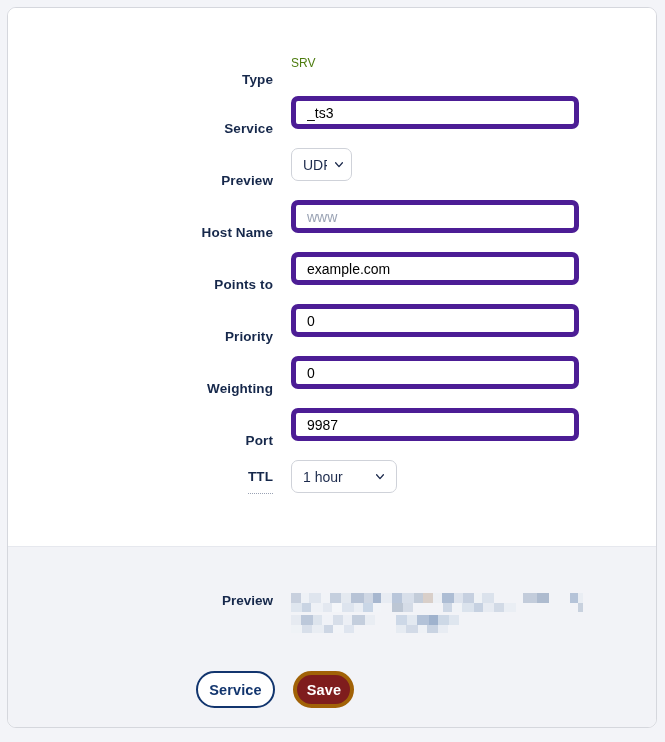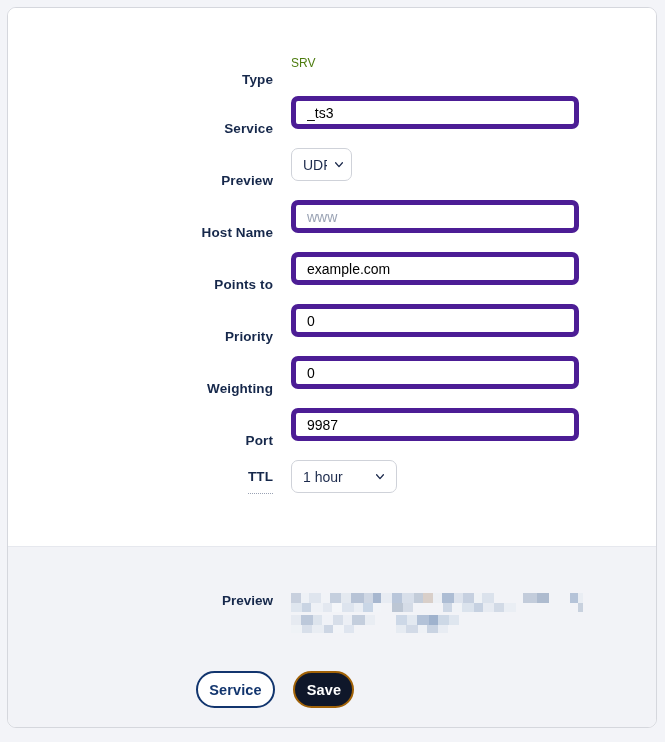--- a/index.html
+++ b/index.html
@@ -179,22 +179,22 @@
   }
   .btn-cancel {
     width: 79px;
     background: #ffffff;
     border: 2px solid #12356e;
     color: #12356e;
     margin-right: 14px;
   }
   .btn-save {
     width: 61px;
-    background: #0f172a;
-    border: 2px solid #a16207;
+    background: #7f1d1d;
+    border: 4px solid #a16207;
     color: #ffffff;
   }
 </style>
 </head>
 <body>
 
 <div class="card">
 
   <div class="card-body">
 

